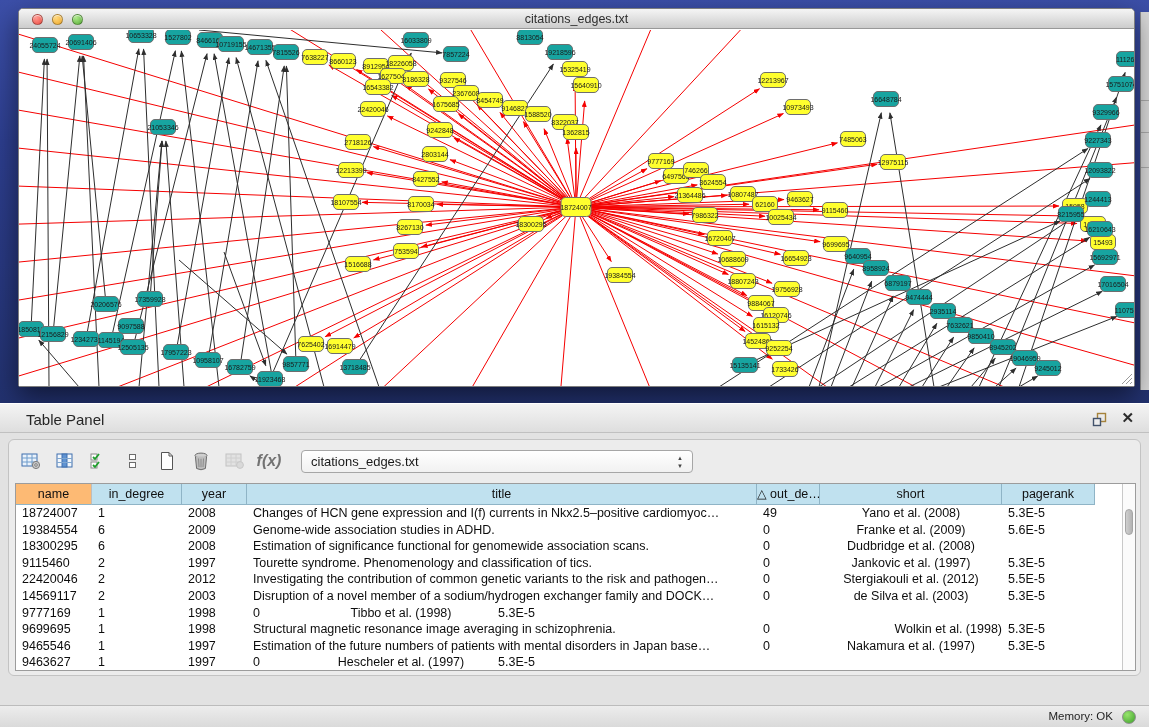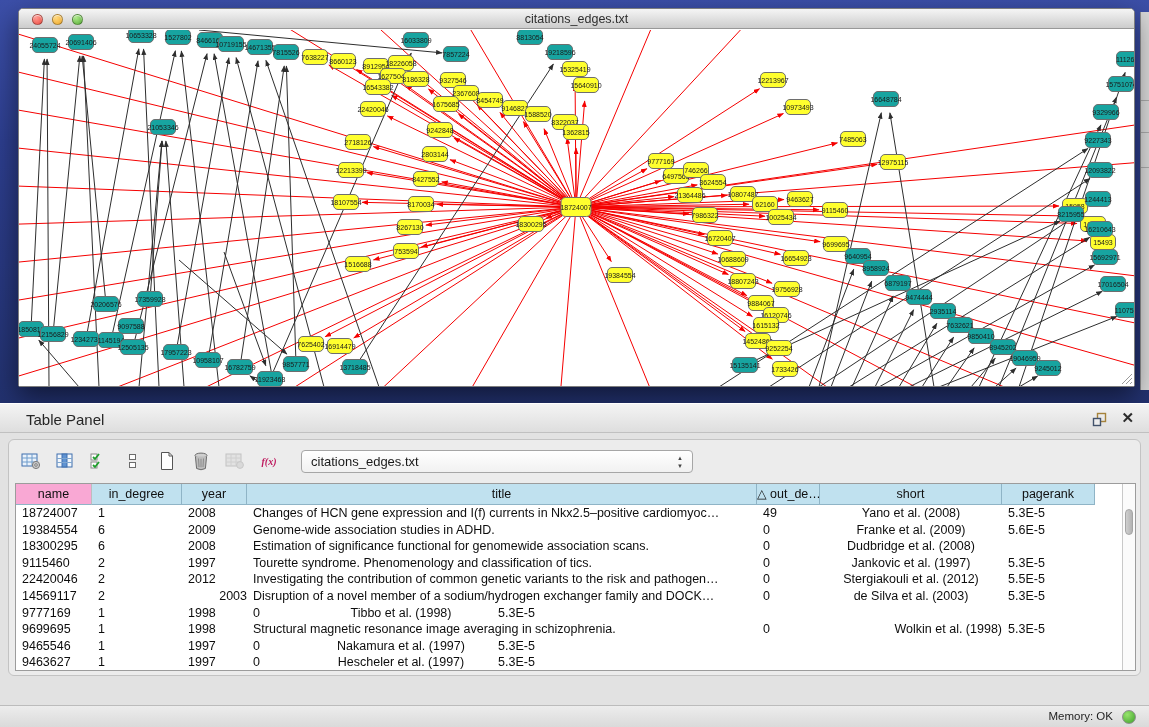--- a/index.html
+++ b/index.html
@@ -34,34 +34,34 @@
     border-top:1px solid #ffffff; border-bottom:1px solid #c0c0c0; position:relative; }
   .panel-title { position:absolute; left:26px; top:7px; font-size:15px; color:#262626; }
   .float-btn { position:absolute; right:42px; top:8px; width:15px; height:15px; }
   .close-btn { position:absolute; right:15px; top:5px; font-size:15px; font-weight:bold; color:#2d2d2d; line-height:18px; }
 
   .panel-box { position:absolute; left:8px; top:36px; width:1133px; height:237px;
     background:#ececec; border:1px solid #c3c3c3; border-radius:6px; }
   .toolbar { position:absolute; left:10px; top:5px; height:32px; display:flex; align-items:center; }
   .tool { width:24px; height:24px; margin-right:10px; display:flex; align-items:center; justify-content:center; }
   .tool.disabled { opacity:.45; }
-  .fx { font-family:Liberation Serif, serif; font-style:italic; font-weight:bold; font-size:10px; color:#be185d; }
+  .fx { font-family:Liberation Sans, sans-serif; font-style:italic; font-weight:bold; font-size:16px; color:#737373; }
   .combo { margin-left:10px; width:392px; height:23px; background:linear-gradient(#ffffff,#f1f1f1);
     border:1px solid #a6a6a6; border-radius:4px; position:relative;
     font-size:13px; color:#1a1a1a; line-height:21px; padding-left:9px; }
   .combo-arrows { position:absolute; right:8px; top:3px; width:8px; text-align:center; }
   .combo-arrows span { display:block; font-size:6px; line-height:8px; color:#444; }
 
   .tbl { position:absolute; left:6px; top:43px; width:1121px; height:188px;
     background:#fff; border:1px solid #9c9c9c; overflow:hidden; }
   .thead { display:flex; height:21px; }
   .hcell { flex:0 0 auto; background:#c0e1ef; border-right:1px solid #8fb4c6; border-bottom:1px solid #8fb4c6;
     font-size:12.5px; color:#101010; text-align:center; line-height:20px;
     white-space:nowrap; overflow:hidden; }
-  .hcell.first { background:#f9a8d4; border-right:1px solid #bdbdbd; }
+  .hcell.first { background:#fdba74; border-right:1px solid #bdbdbd; }
   .hfill { flex:1 1 auto; background:#fff; border-bottom:1px solid #fff; }
   .trow { display:flex; height:16.6px; }
   .tcell { flex:0 0 auto; font-size:12.5px; color:#0d0d0d; line-height:16.4px;
     padding-left:6px; white-space:nowrap; overflow:hidden; }
   .tcell.center { text-align:center; padding-left:0; }
   .vscroll { position:absolute; right:0; top:0; bottom:0; width:13px;
     background:#fbfbfb; border-left:1px solid #c9c9c9; }
   .vthumb { position:absolute; left:2px; top:25px; width:8px; height:26px;
     background:linear-gradient(90deg,#cfcfcf,#b3b3b3); border-radius:4px; border:1px solid #a5a5a5; }
 
@@ -613,21 +613,21 @@
             <div class="tcell" style="width: 90px;">2</div>
             <div class="tcell" style="width: 65px;">2012</div>
             <div class="tcell" style="width: 510px;">Investigating the contribution of common genetic variants to the risk and pathogen…</div>
             <div class="tcell" style="width: 63px;">0</div>
             <div class="tcell center" style="width: 182px;">Stergiakouli et al. (2012)</div>
             <div class="tcell" style="width: 93px;">5.5E-5</div>
           </div>
           <div class="trow">
             <div class="tcell" style="width: 76px;">14569117</div>
             <div class="tcell" style="width: 90px;">2</div>
-            <div class="tcell" style="width: 65px; text-align: right;">2003</div>
+            <div class="tcell" style="width: 65px;">2003</div>
             <div class="tcell" style="width: 510px;">Disruption of a novel member of a sodium/hydrogen exchanger family and DOCK…</div>
             <div class="tcell" style="width: 63px;">0</div>
             <div class="tcell center" style="width: 182px;">de Silva et al. (2003)</div>
             <div class="tcell" style="width: 93px;">5.3E-5</div>
           </div>
           <div class="trow">
             <div class="tcell" style="width: 76px;">9777169</div>
             <div class="tcell" style="width: 90px;">1</div>
             <div class="tcell" style="width: 65px;">1998</div>
             <div class="tcell" style="width: 63px;">0</div>
@@ -640,20 +640,21 @@
             <div class="tcell" style="width: 65px;">1998</div>
             <div class="tcell" style="width: 510px;">Structural magnetic resonance image averaging in schizophrenia.</div>
             <div class="tcell" style="width: 63px;">0</div>
             <div class="tcell center" style="width: 182px; text-align: right;">Wolkin et al. (1998)</div>
             <div class="tcell" style="width: 93px;">5.3E-5</div>
           </div>
           <div class="trow">
             <div class="tcell" style="width: 76px;">9465546</div>
             <div class="tcell" style="width: 90px;">1</div>
             <div class="tcell" style="width: 65px;">1997</div>
+            <div class="tcell" style="width: 510px;">Estimation of the future numbers of patients with mental disorders in Japan base…</div>
             <div class="tcell" style="width: 63px;">0</div>
             <div class="tcell center" style="width: 182px;">Nakamura et al. (1997)</div>
             <div class="tcell" style="width: 93px;">5.3E-5</div>
           </div>
           <div class="trow">
             <div class="tcell" style="width: 76px;">9463627</div>
             <div class="tcell" style="width: 90px;">1</div>
             <div class="tcell" style="width: 65px;">1997</div>
             <div class="tcell" style="width: 63px;">0</div>
             <div class="tcell center" style="width: 182px;">Hescheler et al. (1997)</div>

